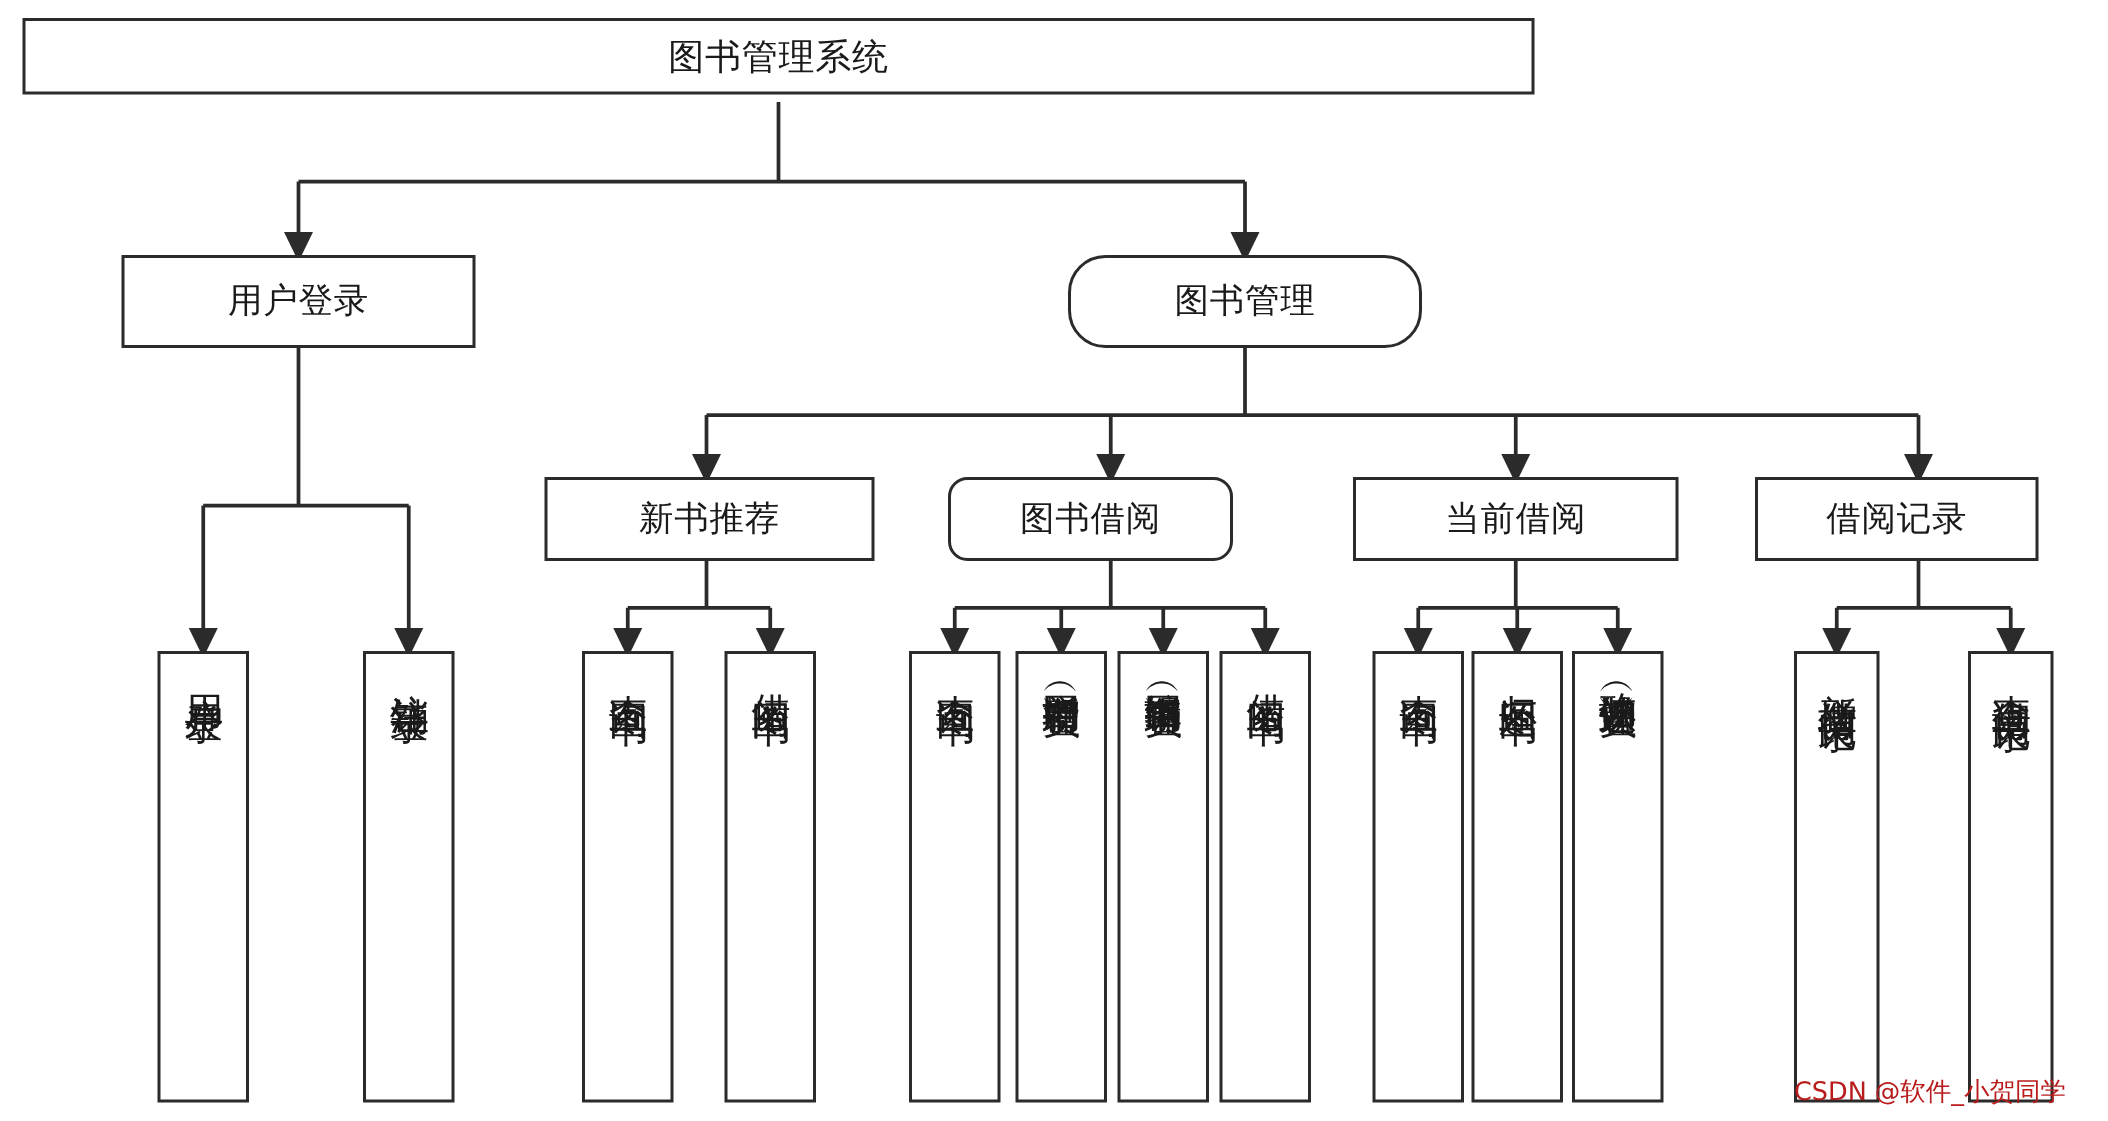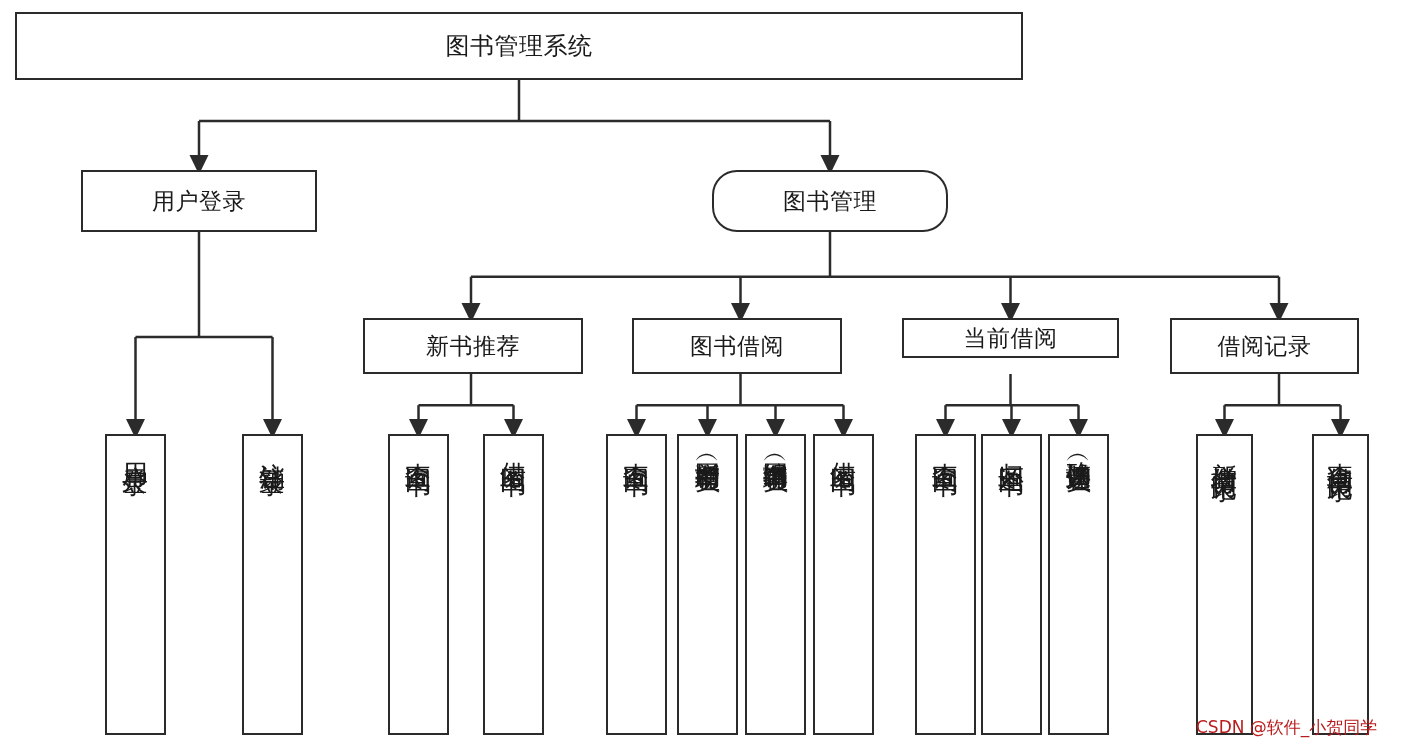--- a/index.html
+++ b/index.html
@@ -116,36 +116,36 @@
         <path d="M945.5,405.2 L945.5,421" marker-end="url(#arrow)"></path>
         <path d="M1011.5,405.2 L1011.5,421" marker-end="url(#arrow)"></path>
         <path d="M1078.5,405.2 L1078.5,421" marker-end="url(#arrow)"></path>
         <path d="M1279,374 L1279,405.2"></path>
         <path d="M1224.5,405.2 L1340.5,405.2"></path>
         <path d="M1224.5,405.2 L1224.5,421" marker-end="url(#arrow)"></path>
         <path d="M1340.5,405.2 L1340.5,421" marker-end="url(#arrow)"></path>
       </g>
   </svg>
   <div id="node-layer">
-      <div class="node horiz title" style="left: 15px; top: 12px; width: 1008px; height: 68px;">
+      <div class="node horiz title" style="left: 15px; top: 12px; width: 1008px; height: 51px;">
         <span class="label">图书管理系统</span>
       </div>
       <div class="node horiz" style="left: 81px; top: 170px; width: 236px; height: 62px;">
         <span class="label">用户登录</span>
       </div>
       <div class="node horiz" style="left: 712px; top: 170px; width: 236px; height: 62px; border-radius: 25px;">
         <span class="label">图书管理</span>
       </div>
       <div class="node horiz" style="left: 363px; top: 318px; width: 220px; height: 56px;">
         <span class="label">新书推荐</span>
       </div>
-      <div class="node horiz" style="left: 632px; top: 318px; width: 210px; height: 56px;">
+      <div class="node horiz" style="left: 632px; top: 318px; width: 190px; height: 56px; border-radius: 13px;">
         <span class="label">图书借阅</span>
       </div>
-      <div class="node horiz" style="left: 902px; top: 318px; width: 217px; height: 40px;">
+      <div class="node horiz" style="left: 902px; top: 318px; width: 217px; height: 56px;">
         <span class="label">当前借阅</span>
       </div>
       <div class="node horiz" style="left: 1170px; top: 318px; width: 189px; height: 56px; justify-content: center;">
         <span class="label">借阅记录</span>
       </div>
       <div class="node vert" style="left: 105px; top: 434px; width: 61px; height: 301px;">
         <span class="label">用户登录</span>
       </div>
       <div class="node vert" style="left: 242px; top: 434px; width: 61px; height: 301px;">
         <span class="label">注销登录</span>

